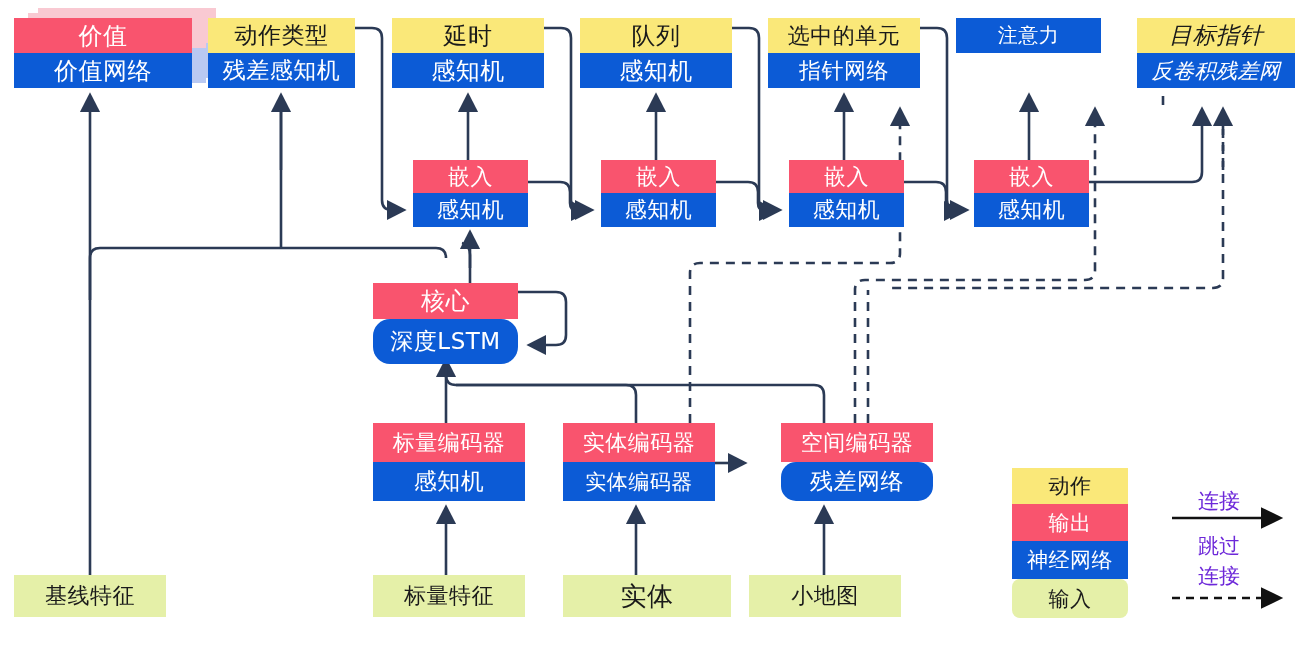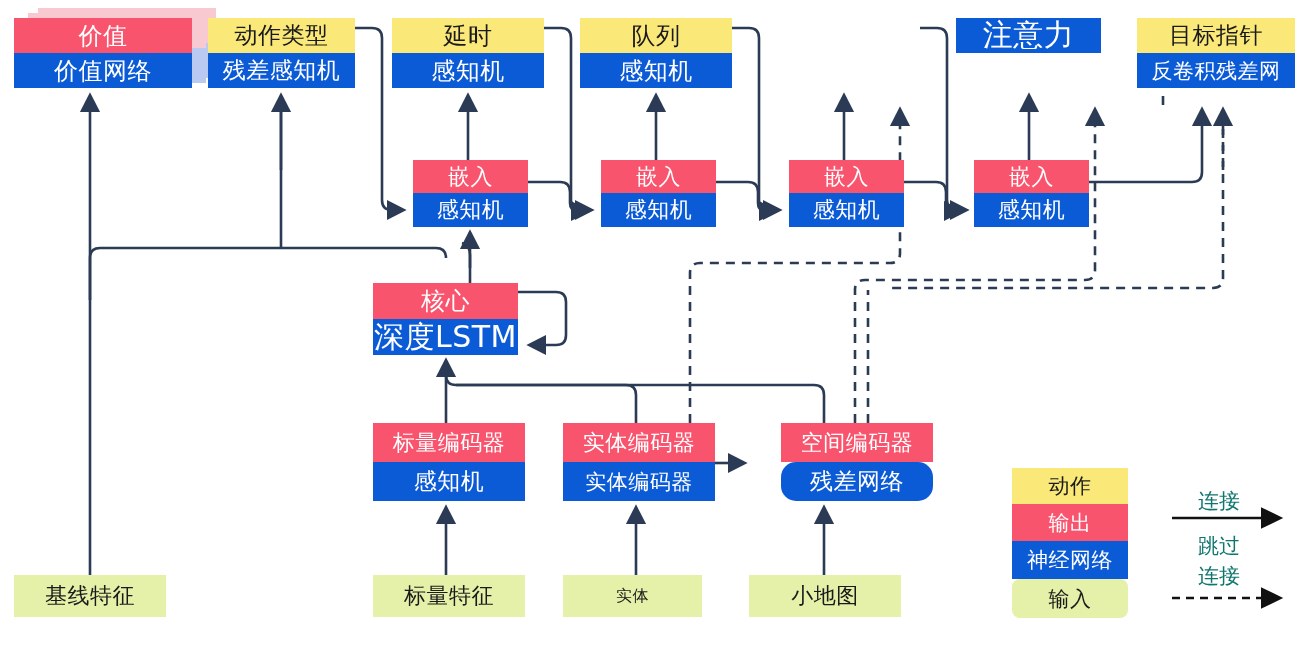--- a/index.html
+++ b/index.html
@@ -12,21 +12,21 @@
   .seg.action{background:#fae879;color:#1a1a1a;}
   .seg.output{background:#f9546e;color:#ffffff;}
   .seg.nn{background:#0c5bd6;color:#ffffff;}
   .seg.input{background:#e5f0a8;color:#1a1a1a;}
   .stackwrap{position:absolute;z-index:5;}
   .ghost{position:absolute;box-sizing:border-box;}
   .ghost .gtop{background:#f9c9d2;}
   .ghost .gbot{background:#b9c9f2;}
   .legendbox{position:absolute;z-index:6;}
   .legend-arrows{position:absolute;z-index:6;}
-  .lg-label{position:absolute;font-size:21px;color:#0f766e;white-space:nowrap;}
+  .lg-label{position:absolute;font-size:21px;color:#6d28d9;white-space:nowrap;}
 </style>
 </head>
 <body>
 
 <div id="stage">
 
   <svg id="wires" viewBox="0 0 1301 662">
     <defs>
       <marker id="ah" markerWidth="9" markerHeight="9" refX="6.2" refY="4.5" orient="auto">
         <path d="M0,0.6 L7.6,4.5 L0,8.4 Z" fill="#2b3a55"></path>
@@ -113,26 +113,30 @@
   <div class="node" style="left:392px;top:18px;width:152px;height:70px;">
     <div class="seg action" style="height:35px;font-size:24px;">延时</div>
     <div class="seg nn" style="height:35px;font-size:24px;">感知机</div>
   </div>
 
   <div class="node" style="left:580px;top:18px;width:152px;height:70px;">
     <div class="seg action" style="height:35px;font-size:24px;text-align:right;">队列</div>
     <div class="seg nn" style="height:35px;font-size:24px;">感知机</div>
   </div>
 
+  <div class="node" style="left:768px;top:18px;width:152px;height:70px;">
+    <div class="seg action" style="height:35px;font-size:22px;">选中的单元</div>
+    <div class="seg nn" style="height:35px;font-size:22px;">指针网络</div>
+  </div>
 
   <div class="node" style="left:956px;top:18px;width:145px;height:70px;">
-    <div class="seg nn" style="height:35px;font-size:30px;font-family:Liberation Mono, monospace;">注意力</div>
-  </div>
-
-  <div class="node" style="left:1137px;top:18px;width:158px;height:70px;">
+    <div class="seg nn" style="height:35px;font-size:20px;font-family:Liberation Mono, monospace;">注意力</div>
+  </div>
+
+  <div class="node" style="left:1137px;top:18px;width:158px;height:70px;font-style:italic;">
     <div class="seg action" style="height:35px;font-size:23px;">目标指针</div>
     <div class="seg nn" style="height:35px;font-size:21px;">反卷积残差网</div>
   </div>
 
   <div class="node" style="left:413px;top:160px;width:115px;height:67px;">
     <div class="seg output" style="height:33px;font-size:22px;">嵌入</div>
     <div class="seg nn" style="height:34px;font-size:22px;">感知机</div>
   </div>
   <div class="node" style="left:601px;top:160px;width:115px;height:67px;">
     <div class="seg output" style="height:33px;font-size:22px;">嵌入</div>
@@ -142,21 +146,21 @@
     <div class="seg output" style="height:33px;font-size:22px;">嵌入</div>
     <div class="seg nn" style="height:34px;font-size:22px;">感知机</div>
   </div>
   <div class="node" style="left:974px;top:160px;width:115px;height:67px;">
     <div class="seg output" style="height:33px;font-size:22px;">嵌入</div>
     <div class="seg nn" style="height:34px;font-size:22px;">感知机</div>
   </div>
 
   <div class="node" style="left:373px;top:283px;width:145px;height:72px;">
     <div class="seg output" style="height:36px;font-size:24px;">核心</div>
-    <div class="seg nn" style="height:36px;font-size:30px;">深度LSTM</div>
+    <div class="seg nn" style="height:45px;font-size:23px;border-radius:17px;">深度LSTM</div>
   </div>
 
   <div class="node" style="left:373px;top:423px;width:152px;height:58px;">
     <div class="seg output" style="height:39px;font-size:22px;">标量编码器</div>
     <div class="seg nn" style="height:39px;font-size:23px;">感知机</div>
   </div>
   <div class="node" style="left:563px;top:423px;width:152px;height:78px;">
     <div class="seg output" style="height:39px;font-size:22px;">实体编码器</div>
     <div class="seg nn" style="height:39px;font-size:21px;">实体编码器</div>
   </div>
@@ -166,21 +170,21 @@
   </div>
 
   <svg style="position:absolute;left:700px;top:450px;width:60px;height:40px;z-index:7;">
     <g fill="none" stroke="#2b3a55" stroke-width="2.6">
       <path d="M15,13 L44,13" marker-end="url(#ah)"></path>
     </g>
   </svg>
 
   <div class="node seg input" style="left:14px;top:575px;width:152px;height:42px;font-size:22px;">基线特征</div>
   <div class="node seg input" style="left:373px;top:575px;width:152px;height:42px;font-size:22px;">标量特征</div>
-  <div class="node seg input" style="left:563px;top:575px;width:139px;height:42px;font-size:16px;">实体</div>
+  <div class="node seg input" style="left:563px;top:575px;width:168px;height:42px;font-size:26px;">实体</div>
   <div class="node seg input" style="left:749px;top:575px;width:152px;height:42px;font-size:22px;">小地图</div>
 
   <svg style="position:absolute;left:0;top:0;width:1301px;height:662px;z-index:4;">
     <g fill="none" stroke="#2b3a55" stroke-width="2.6">
       <path d="M446,575 L446,508" marker-end="url(#ah)"></path>
       <path d="M636,575 L636,508" marker-end="url(#ah)"></path>
       <path d="M824,575 L824,508" marker-end="url(#ah)"></path>
     </g>
   </svg>
 

